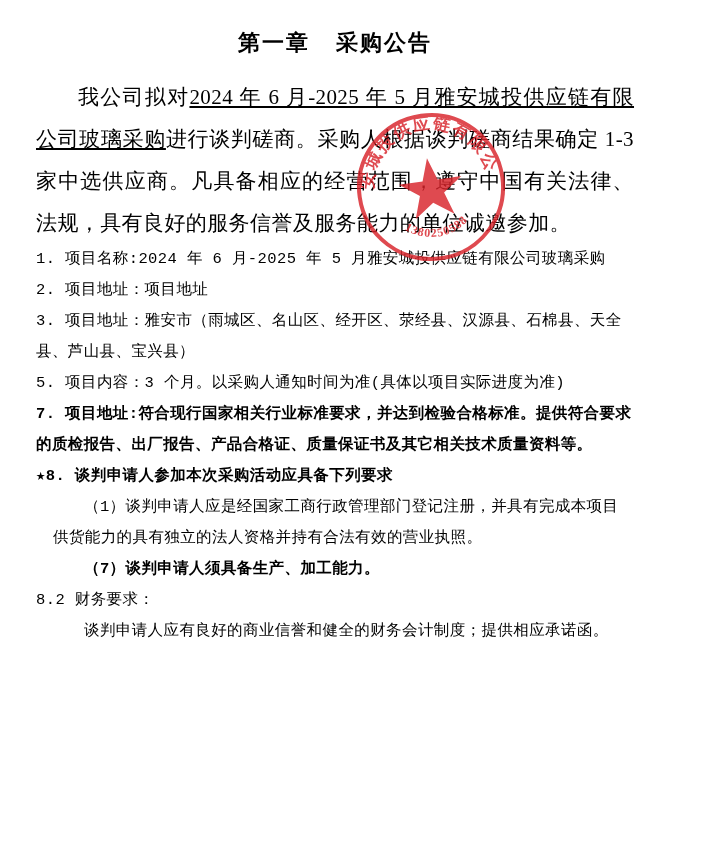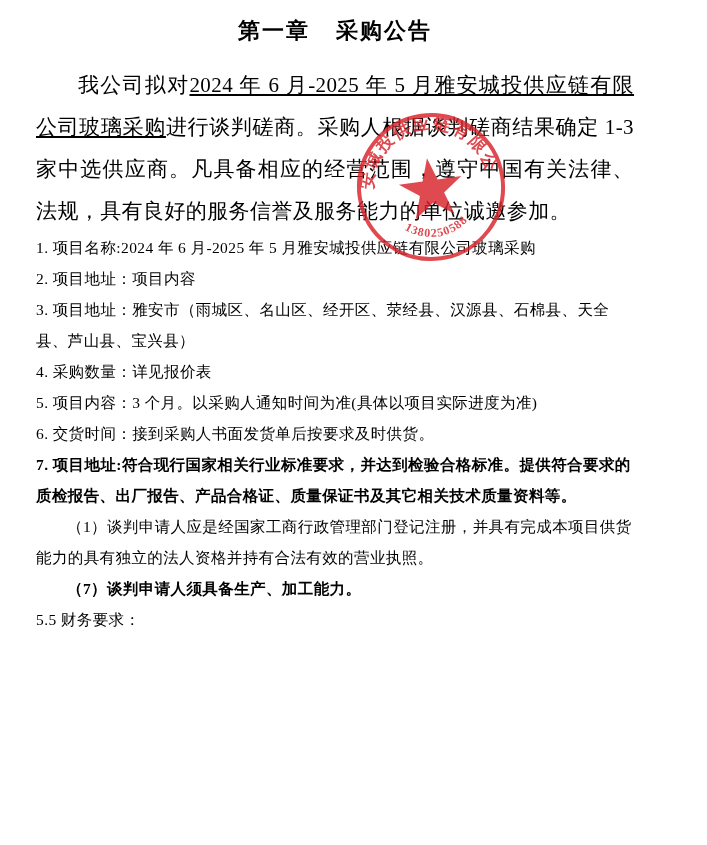--- a/index.html
+++ b/index.html
@@ -13,21 +13,21 @@
     font-family: "Liberation Serif", "DejaVu Serif", serif;
     color: #000000;
     overflow: hidden;
     position: relative;
   }
   .page {
     position: relative;
     width: 670px;
     height: 845px;
     box-sizing: border-box;
-    padding: 8px 36px 0 36px;
+    padding: 20px 36px 0 36px;
   }
   .doc-title {
     text-align: center;
     font-size: 22px;
     font-weight: bold;
     letter-spacing: 2px;
     margin: 8px 0 18px 0;
     font-family: "Liberation Serif", "DejaVu Serif", serif;
   }
   .doc-title .gap {
@@ -36,31 +36,33 @@
   }
   p.body {
     font-size: 21px;
     line-height: 2.0;
     margin: 0 0 0 0;
     text-align: justify;
     letter-spacing: 0.4px;
   }
   .indent2 {
     text-indent: 2em;
+    margin-left: 17px;
   }
   .u {
     text-decoration: underline;
   }
   .bold {
     font-weight: bold;
   }
   .list-line {
     font-size: 15.5px;
     line-height: 2.0;
     letter-spacing: 0.4px;
+    font-family: Liberation Mono, monospace;
   }
   .star {
     font-size: 15.5px;
   }
   
   .seal {
     position: absolute;
     left: 352px;
     top: 108px;
     width: 158px;
@@ -88,56 +90,53 @@
 
   <p class="body indent2"><span>我公司拟对</span><span class="u">2024 年 6 月-2025 年 5 月雅安城投供应链有限公司玻璃采购</span><span>进行谈判磋商。采购人根据谈判磋商结果确定 1-3 家中选供应商。凡具备相应的经营范围，遵守中国有关法律、法规，具有良好的服务信誉及服务能力的单位诚邀参加。</span></p>
 
   <div class="list-line">
     <span>1.</span>
     <span>项目名称:</span><span>2024 年 6 月-2025 年 5 月雅安城投供应链有限公司玻璃采购</span>
   </div>
 
   <div class="list-line">
     <span>2.</span>
-    <span>项目地址：</span><span>项目内容</span>
+    <span>项目地址：</span><span>项目地址</span>
   </div>
 
   <div class="list-line">
     <span>3.</span>
     <span>项目地址：</span><span>雅安市（雨城区、名山区、经开区、荥经县、汉源县、石棉县、天全县、芦山县、宝兴县）</span>
   </div>
 
-  <div class="list-line">
-    <span>4.</span>
-    <span>采购数量：</span><span>详见报价表</span>
-  </div>
 
   <div class="list-line">
     <span>5.</span>
     <span>项目内容：</span><span>3 个月。以采购人通知时间为准(具体以项目实际进度为准)</span>
   </div>
 
-  <div class="list-line">
-    <span>6.</span>
-    <span>交货时间：</span><span>接到采购人书面发货单后按要求及时供货。</span>
-  </div>
 
   <div class="list-line bold">
     <span>7.</span>
     <span>项目地址:</span><span>符合现行国家相关行业标准要求，并达到检验合格标准。提供符合要求的质检报告、出厂报告、产品合格证、质量保证书及其它相关技术质量资料等。</span>
   </div>
 
+  <div class="list-line bold">
+    <span class="star">★</span><span>8.</span>
+    <span>谈判申请人参加本次采购活动应具备下列要求</span>
+  </div>
 
 
   <div class="list-line indent2">（1）谈判申请人应是经国家工商行政管理部门登记注册，并具有完成本项目供货能力的具有独立的法人资格并持有合法有效的营业执照。</div>
 
   <div class="list-line indent2 bold">（7）谈判申请人须具备生产、加工能力。</div>
 
-  <div class="list-line">5.5 财务要求：</div>
+  <div class="list-line">8.2 财务要求：</div>
 
+  <div class="list-line indent2">谈判申请人应有良好的商业信誉和健全的财务会计制度；提供相应承诺函。</div>
 
   <div class="seal">
     <svg width="158" height="158" viewBox="0 0 158 158" xmlns="http://www.w3.org/2000/svg">
       <g transform="rotate(-8 79 79)">
         <circle cx="79" cy="79" r="72" fill="none" stroke="#d8232a" stroke-width="4"></circle>
         <path id="sealTopArc" d="M 21 79 A 58 58 0 0 1 137 79" fill="none"></path>
         <path id="sealBottomArc" d="M 29 79 A 50 50 0 0 0 129 79" fill="none"></path>
         <text class="seal-text" font-size="17" letter-spacing="2">
           <textPath href="#sealTopArc" startOffset="50%" text-anchor="middle">雅安城投供应链有限公司</textPath>
         </text>

